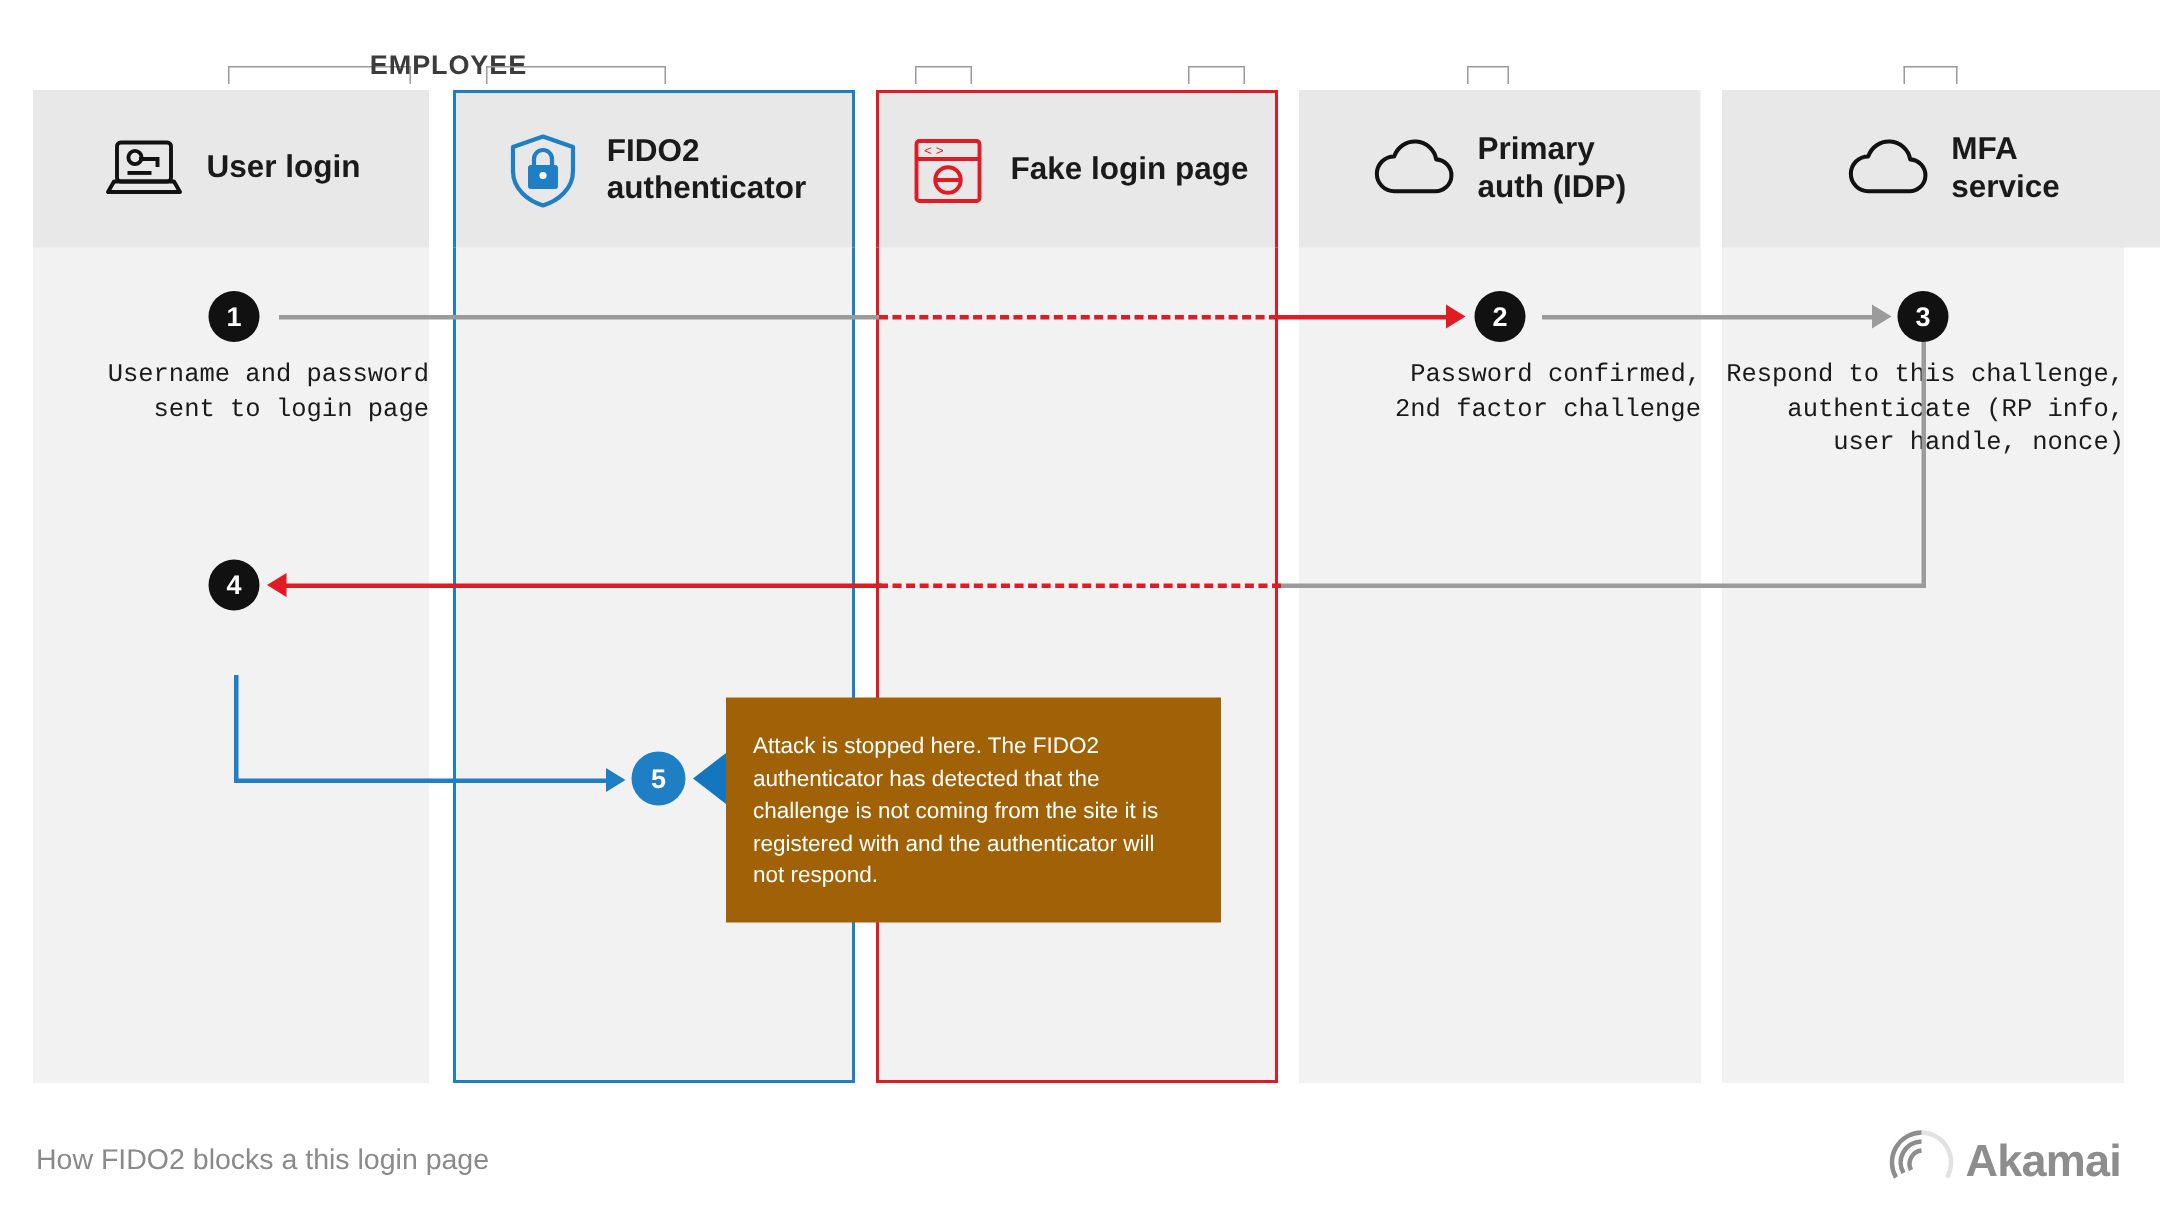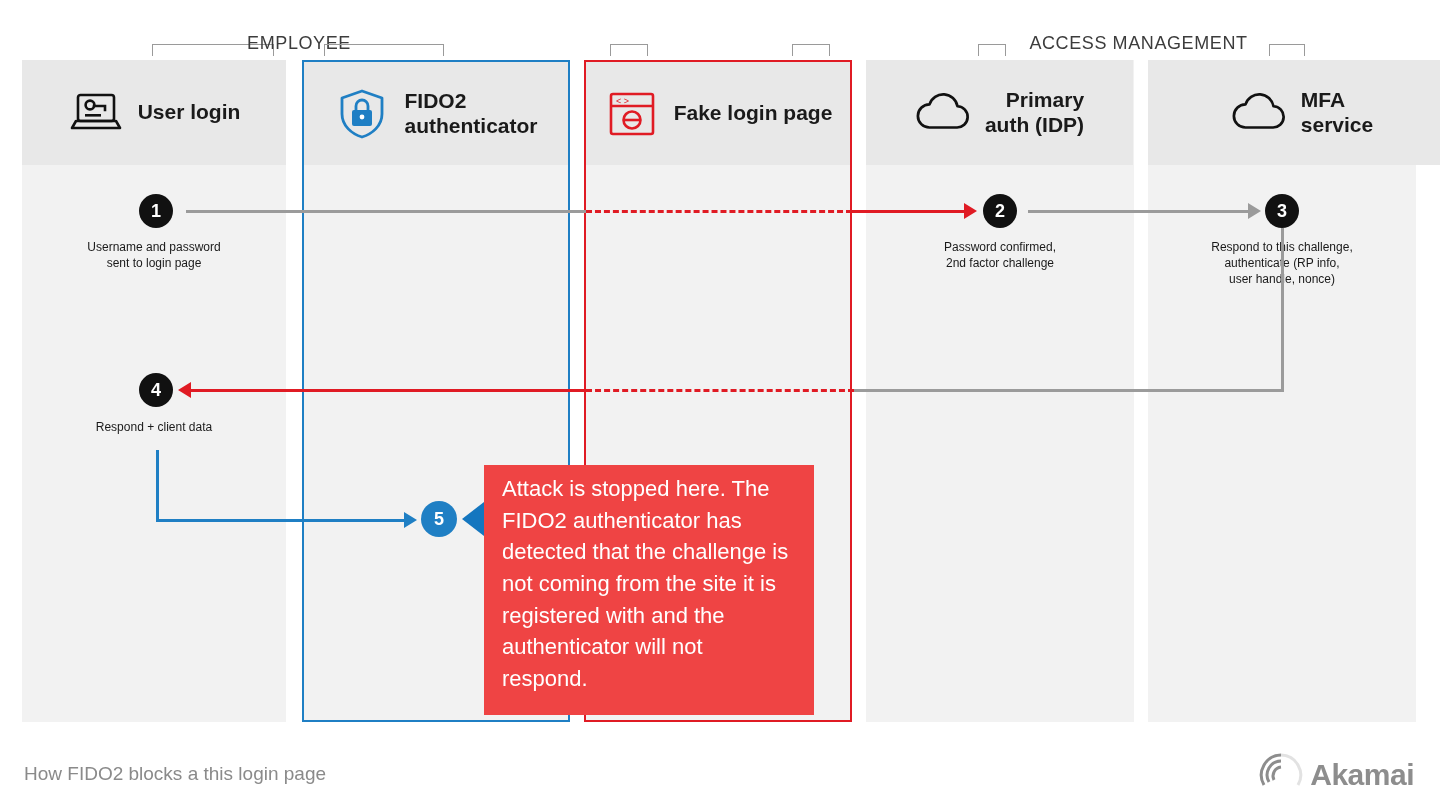--- a/index.html
+++ b/index.html
@@ -21,21 +21,21 @@
     width: 1440px;
     height: 810px;
   }
 
   
   .group-label {
     position: absolute;
     font-size: 18px;
     letter-spacing: 0.6px;
     color: #3c3c3c;
-    font-weight: 400;
+    font-weight: 700;
     text-align: center;
     white-space: nowrap;
   }
   .bracket {
     position: absolute;
     border-top: 1.5px solid #9a9a9a;
     border-left: 1.5px solid #9a9a9a;
     border-right: 1.5px solid #9a9a9a;
     height: 12px;
     box-sizing: border-box;
@@ -94,24 +94,25 @@
     display: flex;
     align-items: center;
     justify-content: center;
     z-index: 6;
   }
   .step-badge.blue { background: #1f7fc4; width: 36px; height: 36px; }
 
   
   .caption {
     position: absolute;
-    text-align: center;
-    font-size: 12px;
+    text-align: right;
+    font-size: 17px;
     line-height: 1.33;
     color: #1a1a1a;
+    font-family: Liberation Mono, monospace;
   }
 
   
   .line {
     position: absolute;
     z-index: 4;
   }
   .hline-grey { height: 0; border-top: 3px solid #9b9b9b; }
   .hline-red  { height: 0; border-top: 3px solid #e01b24; }
   .hline-red-dashed { height: 0; border-top: 3px dashed #e01b24; }
@@ -141,25 +142,25 @@
   }
   .arrow-right-blue {
     border-top: 8px solid transparent;
     border-bottom: 8px solid transparent;
     border-left: 13px solid #1f7fc4;
   }
 
   
   .callout {
     position: absolute;
-    background: #ef4444;
+    background: #a16207;
     color: #ffffff;
-    padding: 8px 22px 20px 18px;
+    padding: 22px 22px 20px 18px;
     box-sizing: border-box;
-    font-size: 22px;
+    font-size: 15px;
     line-height: 1.44;
     z-index: 7;
   }
   .callout-tail {
     position: absolute;
     width: 0; height: 0;
     border-top: 17px solid transparent;
     border-bottom: 17px solid transparent;
     border-right: 22px solid #1476bf;
     z-index: 7;
@@ -196,21 +197,20 @@
 
   <div class="bracket" style="left:152px; top:44px; width:122px;"></div>
   <div class="group-label" style="left:214px; top:33px; width:170px;">EMPLOYEE</div>
   <div class="bracket" style="left:324px; top:44px; width:120px;"></div>
 
   <div class="bracket" style="left:610px; top:44px; width:38px;"></div>
   <div class="group-label" style="left:635px; top:33px; width:170px;margin-top:28px;">ATTACKER</div>
   <div class="bracket" style="left:792px; top:44px; width:38px;"></div>
 
   <div class="bracket" style="left:978px; top:44px; width:28px;"></div>
-  <div class="group-label" style="left:1006px; top:33px; width:265px;">ACCESS MANAGEMENT</div>
   <div class="bracket" style="left:1269px; top:44px; width:36px;"></div>
 
   <div class="lane" style="left:22px; width:264px;"></div>
   <div class="lane bordered-blue" style="left:302px; width:268px;"></div>
   <div class="lane bordered-red" style="left:584px; width:268px;"></div>
   <div class="lane" style="left:866px; width:268px;"></div>
   <div class="lane" style="left:1148px; width:268px;"></div>
 
   <div class="lane-header" style="left:22px; width:264px;">
     <span class="icon-wrap">
@@ -246,21 +246,21 @@
         <rect x="4" y="4" width="42" height="40" rx="2" fill="none" stroke="#e01b24" stroke-width="2.6"></rect>
         <line x1="4" y1="16" x2="46" y2="16" stroke="#e01b24" stroke-width="2.6"></line>
         <text x="9" y="13.5" font-family="Liberation Sans, sans-serif" font-size="9" fill="#e01b24">&lt; &gt;</text>
         <circle cx="25" cy="30" r="8.5" fill="none" stroke="#e01b24" stroke-width="2.6"></circle>
         <line x1="17" y1="30" x2="33" y2="30" stroke="#e01b24" stroke-width="2.6"></line>
       </svg>
     </span>
     <span class="lane-title">Fake login page</span>
   </div>
 
-  <div class="lane-header" style="left:866px; width:267px;text-align:right;">
+  <div class="lane-header" style="left:866px; width:267px;">
     <span class="icon-wrap">
       <svg width="58" height="42" viewBox="0 0 58 42" aria-hidden="true">
         <path d="M15 36 H43 a11 11 0 0 0 1 -22 A15 15 0 0 0 15 12 a12 12 0 0 0 0 24 Z" fill="none" stroke="#111" stroke-width="2.8" stroke-linejoin="round"></path>
       </svg>
     </span>
     <span class="lane-title">
       <span>Primary</span><br>
       <span>auth (IDP)</span>
     </span>
   </div>
@@ -309,23 +309,20 @@
   <div class="line vline-grey" style="left:1281px; top:228px; height:164px;"></div>
 
   <div class="line hline-grey" style="left:852px; top:389px; width:431px;"></div>
 
   <div class="line hline-red-dashed" style="left:586px; top:389px; width:268px;"></div>
 
   <div class="line hline-red" style="left:190px; top:389px; width:398px;"></div>
   <div class="arrow arrow-left-red" style="left:178px; top:382px;"></div>
 
   <div class="step-badge" style="left:139px; top:373px;">4</div>
-  <div class="caption" style="left:22px; top:420px; width:264px;">
-    <span>Respond + client data</span>
-  </div>
 
   <div class="line vline-blue" style="left:156px; top:450px; height:70px;"></div>
   <div class="line hline-blue" style="left:156px; top:519px; width:254px;"></div>
   <div class="arrow arrow-right-blue" style="left:404px; top:512px;"></div>
 
   <div class="step-badge blue" style="left:421px; top:501px;">5</div>
 
   <div class="callout-tail" style="left:462px; top:502px;"></div>
   <div class="callout" style="left:484px; top:465px; width:330px;">Attack is stopped here. The FIDO2 authenticator has detected that the challenge is not coming from the site it is registered with and the authenticator will not respond.</div>
 

